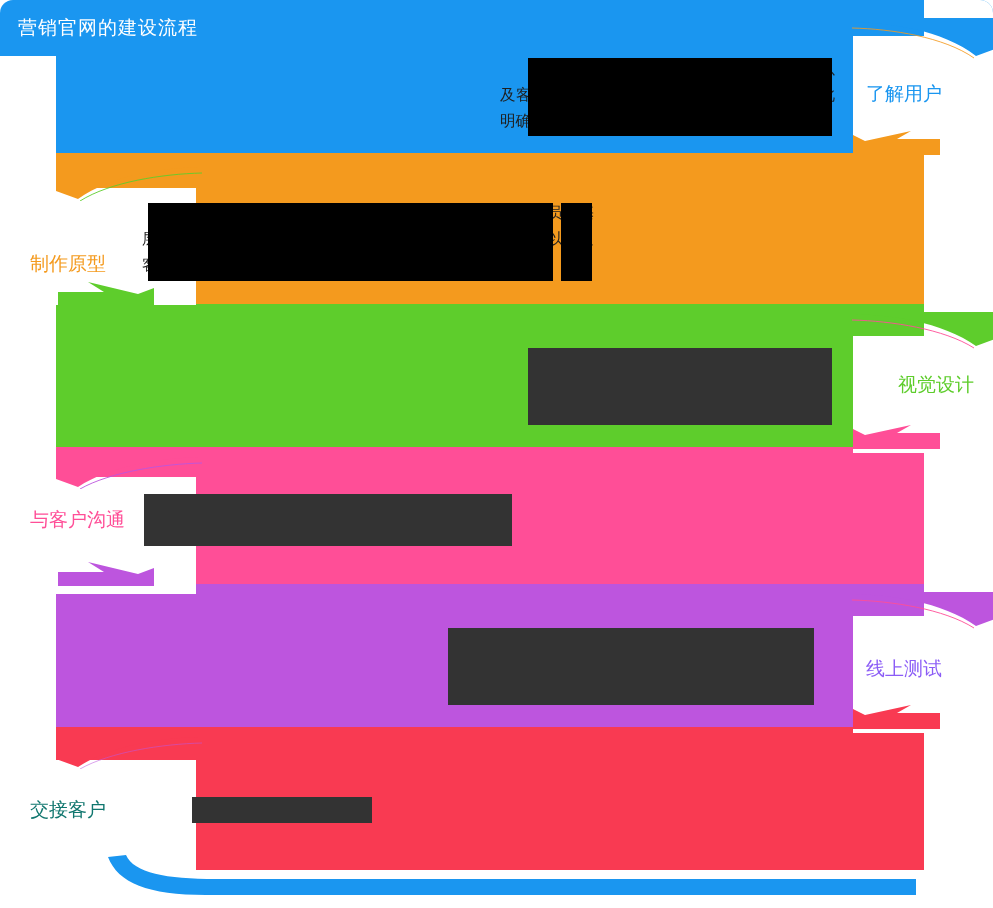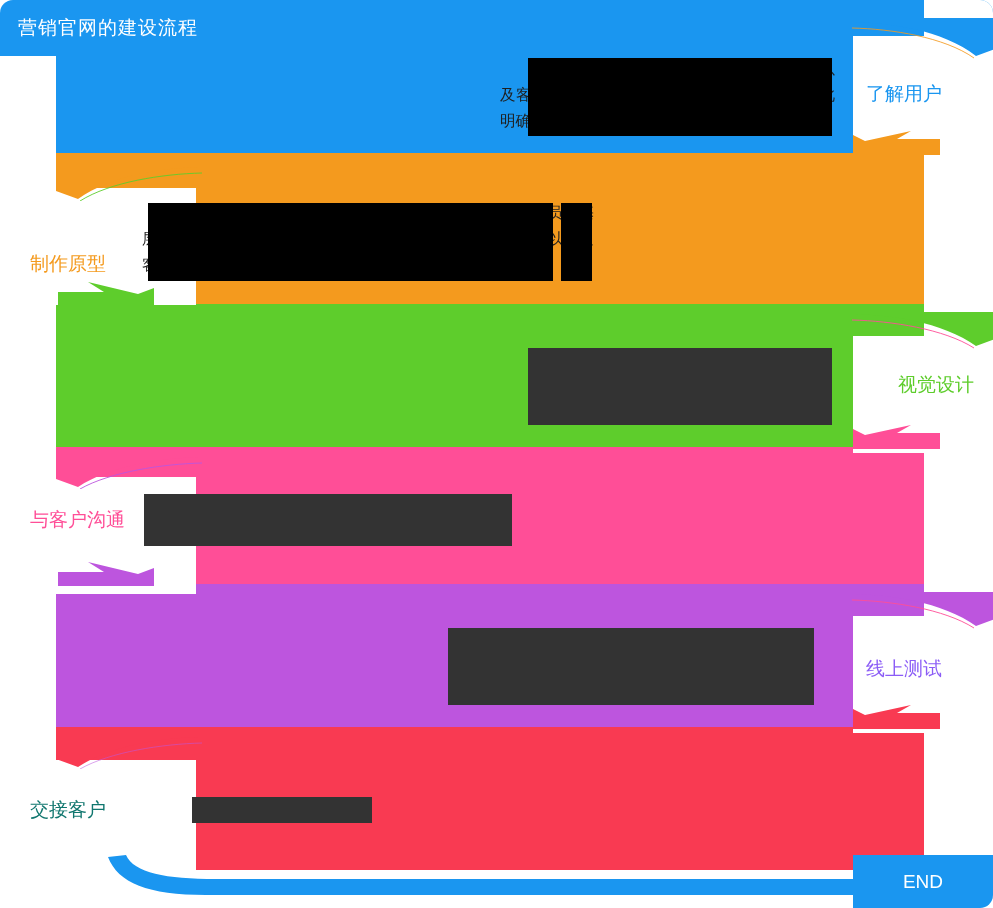--- a/index.html
+++ b/index.html
@@ -134,17 +134,14 @@
     <path d="M146 8 C106 9 54 17 24 34" stroke="#bd55de" stroke-width="1" fill="none" opacity="0.55"></path>
   </svg>
   <div class="label" style="left:30px;top:798px;color:#0f766e;">交接客户</div>
   <div class="body-text" style="left:176px;top:797px;width:500px;">　　将中</div>
   <div class="redact dark" style="left:192px;top:797px;width:180px;height:26px;"></div>
 
   <svg class="ribbon" style="left:56px;top:855px;width:860px;height:40px;z-index:7;" viewBox="0 0 860 40">
     <path d="M70 0 C78 18 110 24 160 24 L860 24 L860 40 L150 40 C92 40 62 28 52 2 Z" fill="#1a96f0"></path>
   </svg>
 
-  <div class="end-btn">
-    <span>END</span>
-  </div>
 
 </div>
 
 </body></html>

